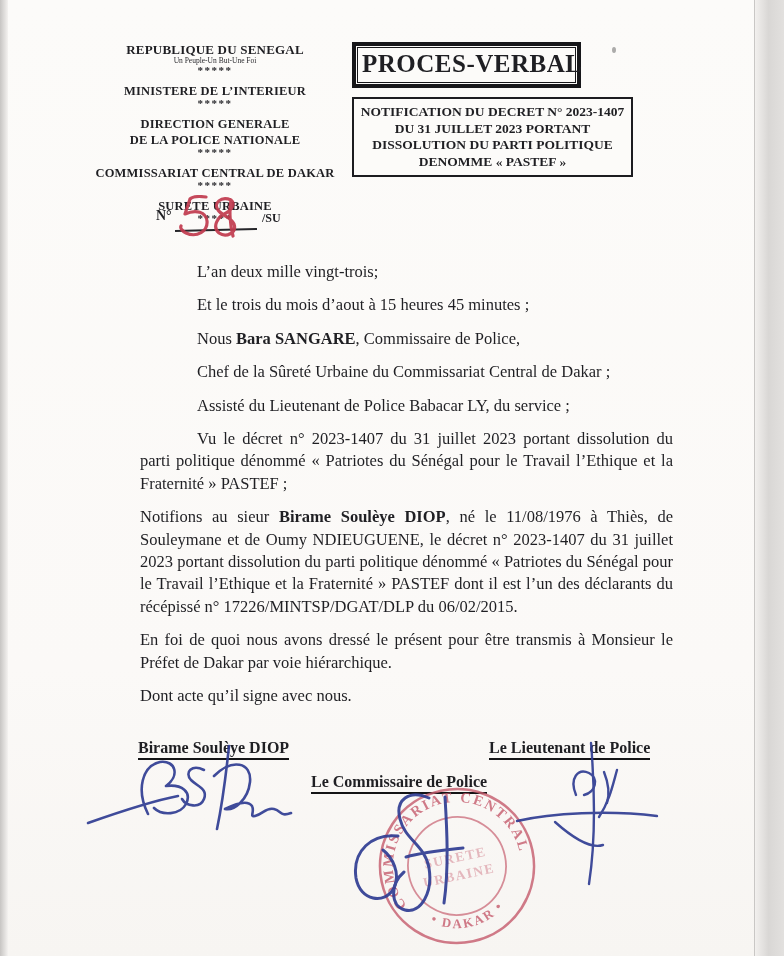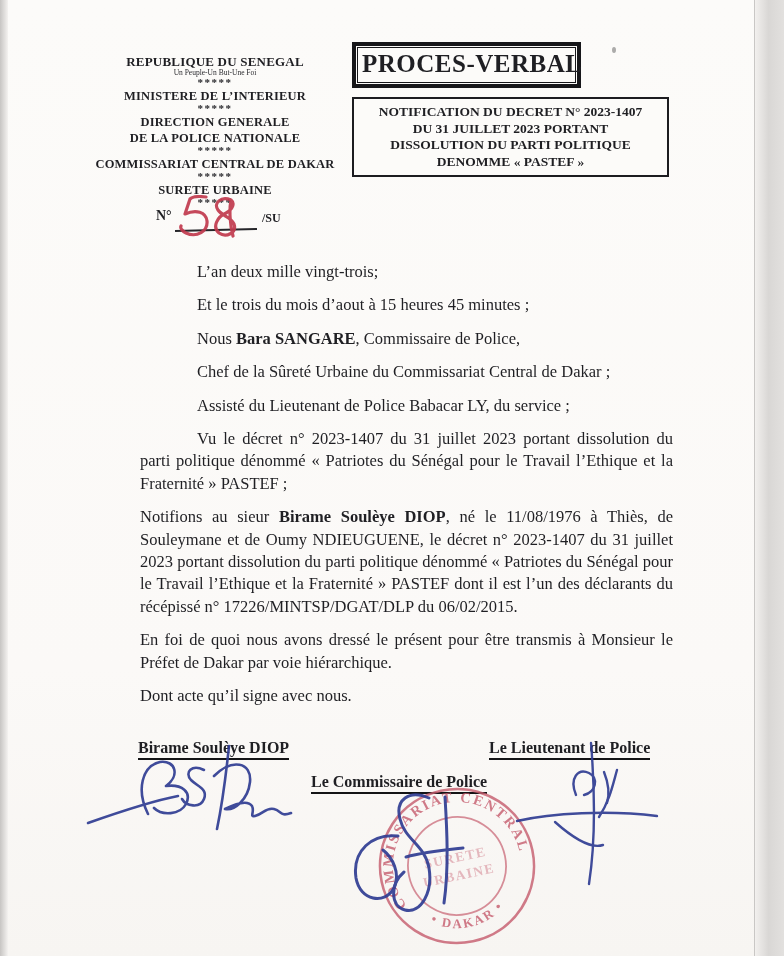--- a/index.html
+++ b/index.html
@@ -11,39 +11,39 @@
   }
   .edge-left{position:absolute;left:0;top:0;width:8px;height:956px;
     background:linear-gradient(90deg,#c7c5c3,#f4f2f0);}
   .edge-right{position:absolute;left:754px;top:0;width:30px;height:956px;
     background:linear-gradient(90deg,#f2f0ee 0%,#d9d7d5 45%,#e3e1df 100%);
     border-left:1px solid #c9c7c5;}
   .speck{position:absolute;left:612px;top:47px;width:4px;height:6px;border-radius:50%;
     background:#6a6a6a;opacity:.55;}
 
   
-  .letterhead{position:absolute;left:95px;top:52px;width:240px;text-align:center;}
+  .letterhead{position:absolute;left:95px;top:40px;width:240px;text-align:center;}
   .lh-main{font-weight:bold;font-size:12.5px;line-height:13px;letter-spacing:.2px;margin-top:3px;}
   .lh-first{font-size:13px;}
   .lh-motto{font-weight:normal;font-size:7.5px;line-height:8px;margin-top:1px;color:#2a2a2e;}
   .lh-stars{font-weight:bold;font-size:11px;line-height:8px;letter-spacing:1.5px;margin-top:1px;}
-  .lh-gap{margin-top:4px;}
+  .lh-gap{margin-top:11px;}
 
   
   .docnum-prefix{position:absolute;left:156px;top:208px;font-weight:bold;font-size:14px;}
   .docnum-underline{position:absolute;left:175px;top:229px;width:82px;height:2px;background:#26262a;transform:rotate(-1.5deg);}
   .docnum-suffix{position:absolute;left:262px;top:211px;font-weight:bold;font-size:12px;}
   .docnum-svg{position:absolute;left:0;top:0;}
 
   
   .pv-box{position:absolute;left:352px;top:42px;width:221px;border:4px solid #17171a;background:#fcfbf9;}
   .pv-inner{border:1.5px solid #17171a;margin:1px;padding:2px 4px 4px 4px;text-align:center;
     font-weight:bold;font-size:25px;letter-spacing:.5px;line-height:28px;white-space:nowrap;}
   .subject-box{position:absolute;left:352px;top:97px;width:277px;border:2px solid #1c1c20;background:#fcfbf9;
-    padding:5px 18px;text-align:center;font-weight:bold;font-size:13.5px;line-height:16.5px;}
+    padding:5px 0;text-align:center;font-weight:bold;font-size:13.5px;line-height:16.5px;}
 
   
   .body-text{position:absolute;left:140px;top:252px;width:533px;font-size:16.5px;line-height:22.4px;}
   .para{margin:9px 0 11px 0;}
   .ind{text-indent:57px;}
   .just{text-align:justify;}
   .b{font-weight:bold;}
 
   
   .sig-label{position:absolute;font-weight:bold;font-size:16px;border-bottom:2px solid #141416;

